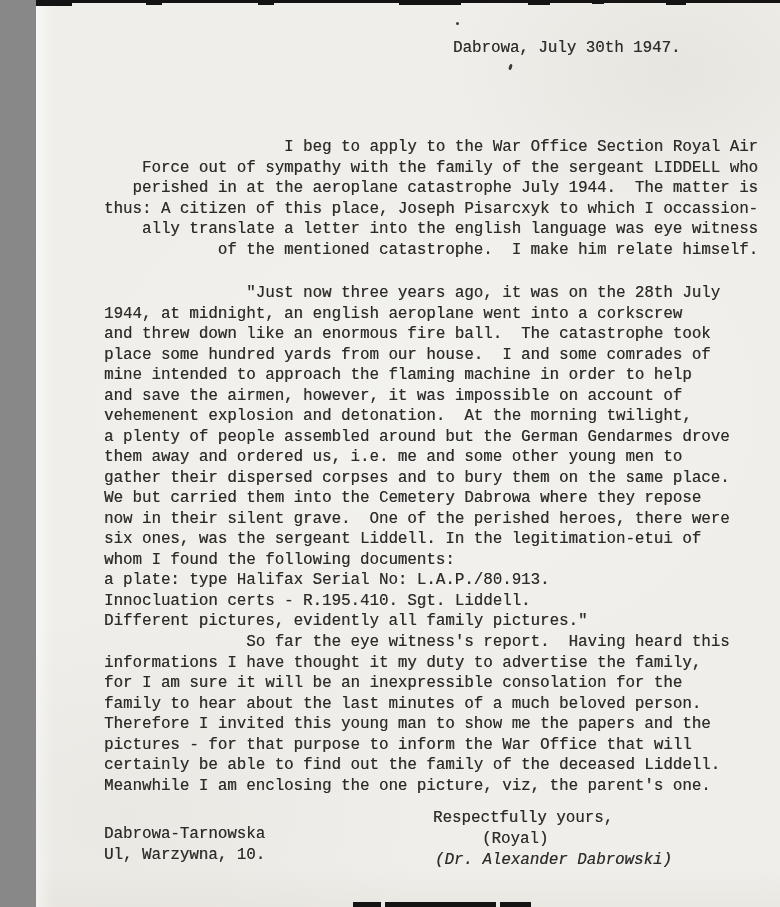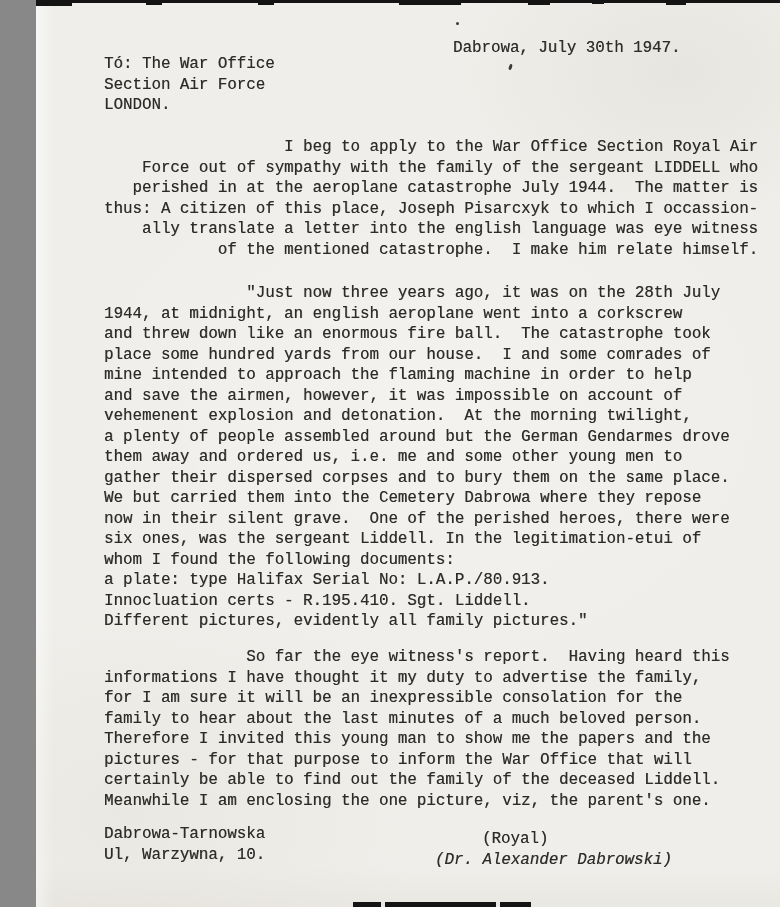--- a/index.html
+++ b/index.html
@@ -46,23 +46,20 @@
 
   <div class="artifact" style="left:317px; top:902px; width:28px; height:5px;"></div>
   <div class="artifact" style="left:349px; top:902px; width:111px; height:5px;"></div>
   <div class="artifact" style="left:464px; top:902px; width:31px; height:5px;"></div>
 
   <div class="speck" style="left:420px; top:22px; width:3px; height:3px;"></div>
   <div class="speck" style="left:473px; top:64px; width:3px; height:6px; transform:rotate(18deg); border-radius:40%;"></div>
 
   <div class="txt" style="left:417px; top:38px;">Dabrowa, July 30th 1947.</div>
 
-  <div class="txt" style="left:68px; top:54px;">Tó: The War Office
-Section Air Force
-LONDON.</div>
 
   <div class="txt" style="left:68px; top:137px;text-align:right;">               I beg to apply to the War Office Section Royal Air
 Force out of sympathy with the family of the sergeant LIDDELL who
 perished in at the aeroplane catastrophe July 1944.  The matter is
 thus: A citizen of this place, Joseph Pisarcxyk to which I occassion-
 ally translate a letter into the english language was eye witness
 of the mentioned catastrophe.  I make him relate himself.</div>
 
   <div class="txt" style="left:68px; top:283px;">               "Just now three years ago, it was on the 28th July
 1944, at midnight, an english aeroplane went into a corkscrew
@@ -75,29 +72,30 @@
 them away and ordered us, i.e. me and some other young men to
 gather their dispersed corpses and to bury them on the same place.
 We but carried them into the Cemetery Dabrowa where they repose
 now in their silent grave.  One of the perished heroes, there were
 six ones, was the sergeant Liddell. In the legitimation-etui of
 whom I found the following documents:
 a plate: type Halifax Serial No: L.A.P./80.913.
 Innocluation certs - R.195.410. Sgt. Liddell.
 Different pictures, evidently all family pictures."</div>
 
-  <div class="txt" style="left:68px; top:647px;">               So far the eye witness's report.  Having heard this
+  <div class="txt" style="left:68px; top:632px;">               So far the eye witness's report.  Having heard this
 informations I have thought it my duty to advertise the family,
 for I am sure it will be an inexpressible consolation for the
 family to hear about the last minutes of a much beloved person.
 Therefore I invited this young man to show me the papers and the
 pictures - for that purpose to inform the War Office that will
 certainly be able to find out the family of the deceased Liddell.
 Meanwhile I am enclosing the one picture, viz, the parent's one.</div>
 
+  <div class="txt" style="left:397px; top:808px;">Respectfully yours,</div>
 
   <div class="txt" style="left:446px; top:829px;">(Royal)</div>
 
   <div class="txt" style="left:399px; top:850px;font-style:italic;">(Dr. Alexander Dabrowski)</div>
 
   <div class="txt" style="left:68px; top:824px; line-height:21px;">Dabrowa-Tarnowska
 Ul, Warzywna, 10.</div>
 
 </div>
 

